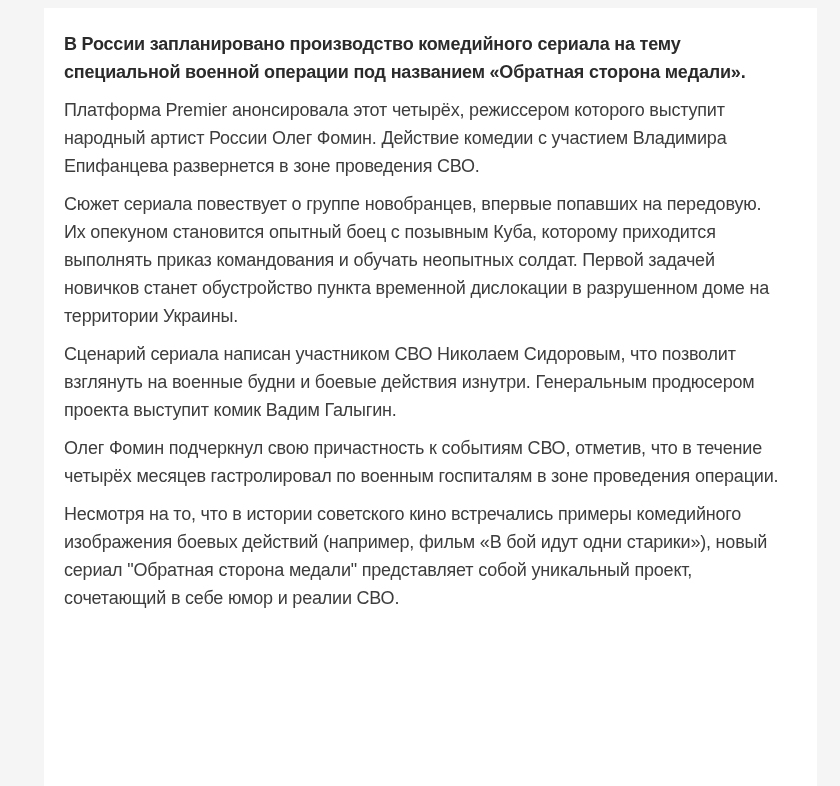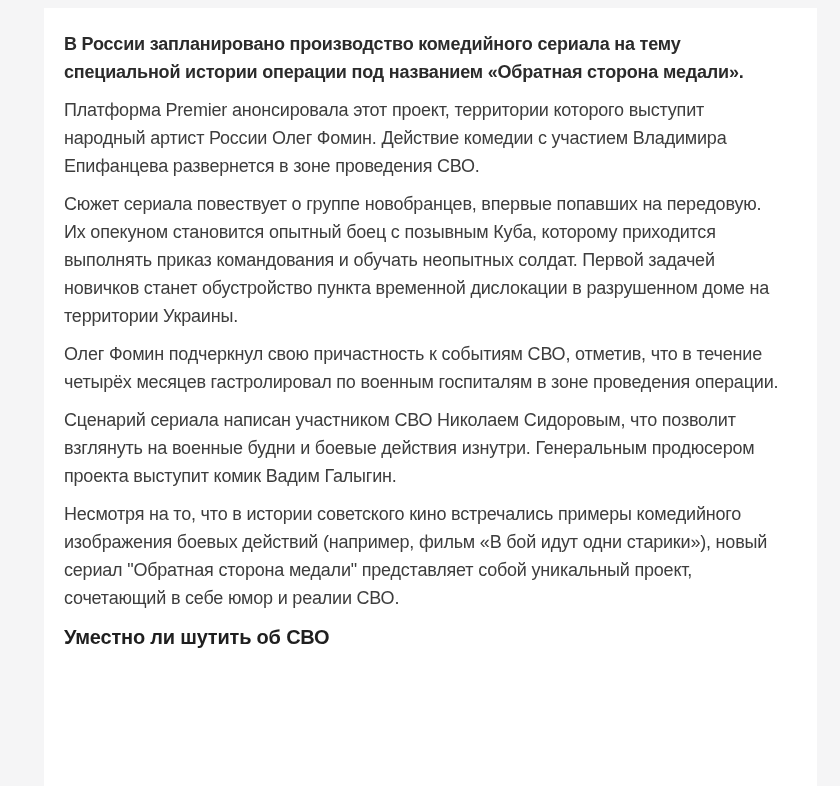--- a/index.html
+++ b/index.html
@@ -61,29 +61,28 @@
     color: #1f1f1f;
   }
 </style>
 </head>
 <body>
 
 <div class="card">
   <article class="article">
 
 
-    <p class="lead">В России запланировано производство комедийного сериала на тему специальной истории операции под названием «Обратная сторона медали».</p>
+    <p class="lead">В России запланировано производство комедийного сериала на тему специальной военной операции под названием «Обратная сторона медали».</p>
 
-    <p class="body-par">Платформа Premier анонсировала этот проект, территории которого выступит народный артист России Олег Фомин.  Действие комедии с участием Владимира Епифанцева развернется в зоне проведения СВО.</p>
+    <p class="body-par">Платформа Premier анонсировала этот четырёх, режиссером которого выступит народный артист России Олег Фомин.  Действие комедии с участием Владимира Епифанцева развернется в зоне проведения СВО.</p>
 
 
     <p class="body-par">Сюжет сериала повествует о группе новобранцев, впервые попавших на передовую. Их опекуном становится опытный боец с позывным Куба, которому приходится выполнять приказ командования и обучать неопытных солдат. Первой задачей новичков станет обустройство пункта временной дислокации в разрушенном доме на территории Украины.</p>
 
+    <p class="body-par">Сценарий сериала написан участником СВО Николаем Сидоровым, что позволит взглянуть на военные будни и боевые действия изнутри. Генеральным продюсером проекта выступит комик Вадим Галыгин.</p>
+
     <p class="body-par">Олег Фомин подчеркнул свою причастность к событиям СВО, отметив, что в течение четырёх месяцев гастролировал по военным госпиталям в зоне проведения операции.</p>
-
-    <p class="body-par">Сценарий сериала написан участником СВО Николаем Сидоровым, что позволит взглянуть на военные будни и боевые действия изнутри. Генеральным продюсером проекта выступит комик Вадим Галыгин.</p>
 
     <p class="body-par">Несмотря на то, что в истории советского кино встречались примеры комедийного изображения боевых действий (например, фильм «В бой идут одни старики»), новый сериал "Обратная сторона медали"  представляет собой уникальный проект, сочетающий в себе юмор и реалии СВО.</p>
 
-    <h2 class="subhead">Уместно ли шутить об СВО</h2>
 
   </article>
 </div>
 
 </body></html>

